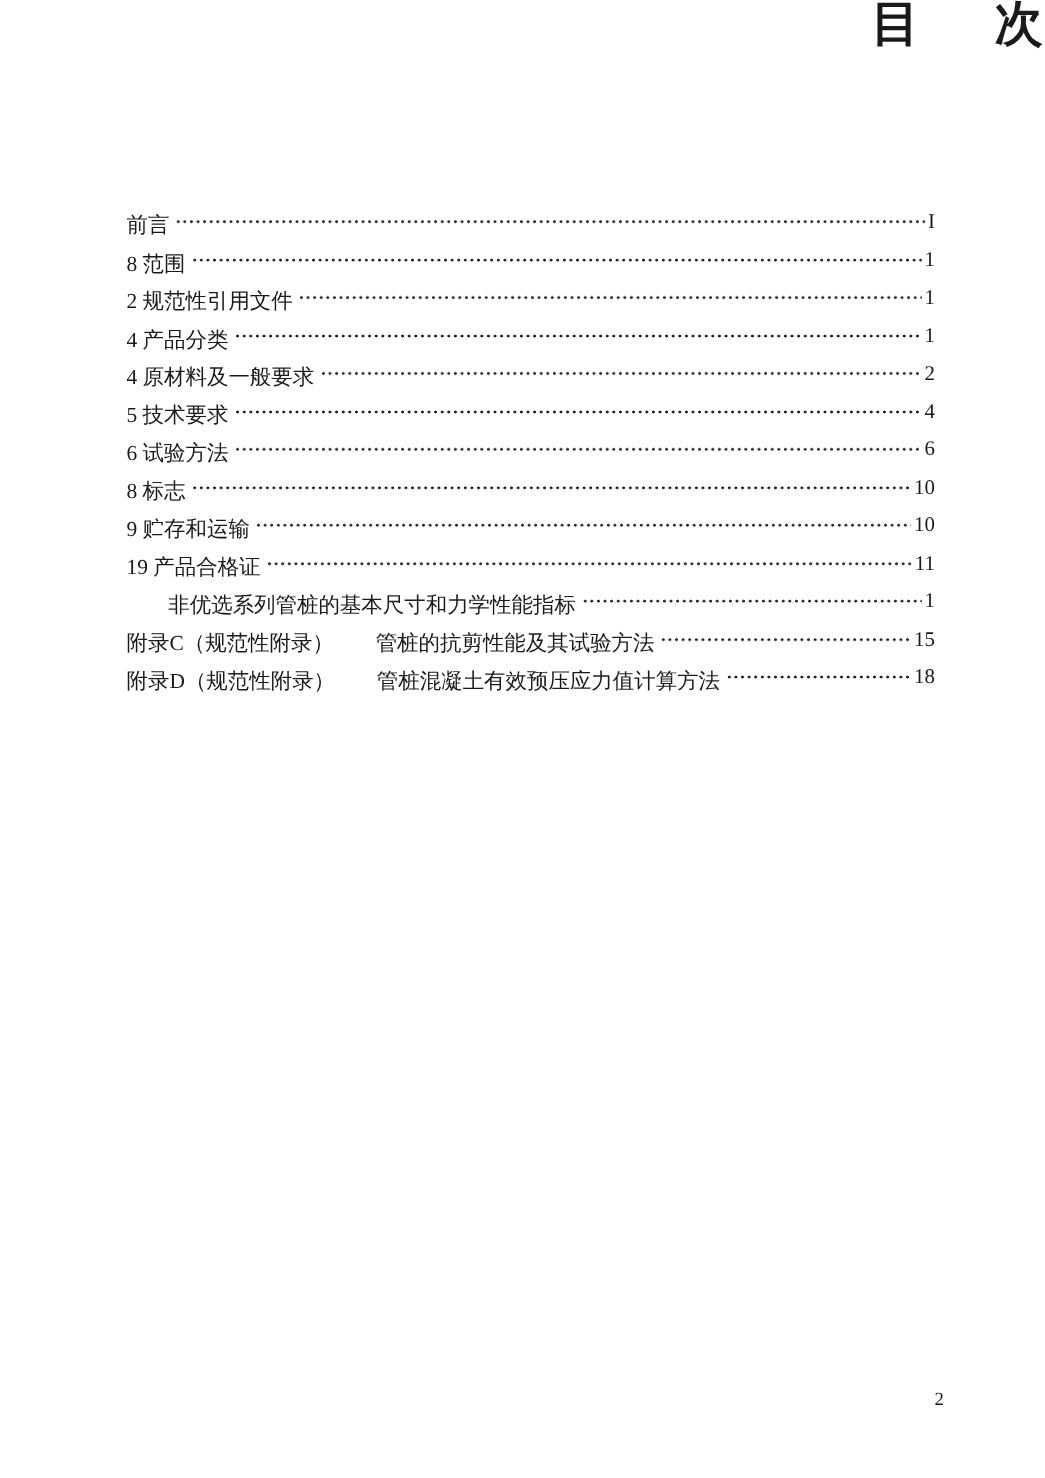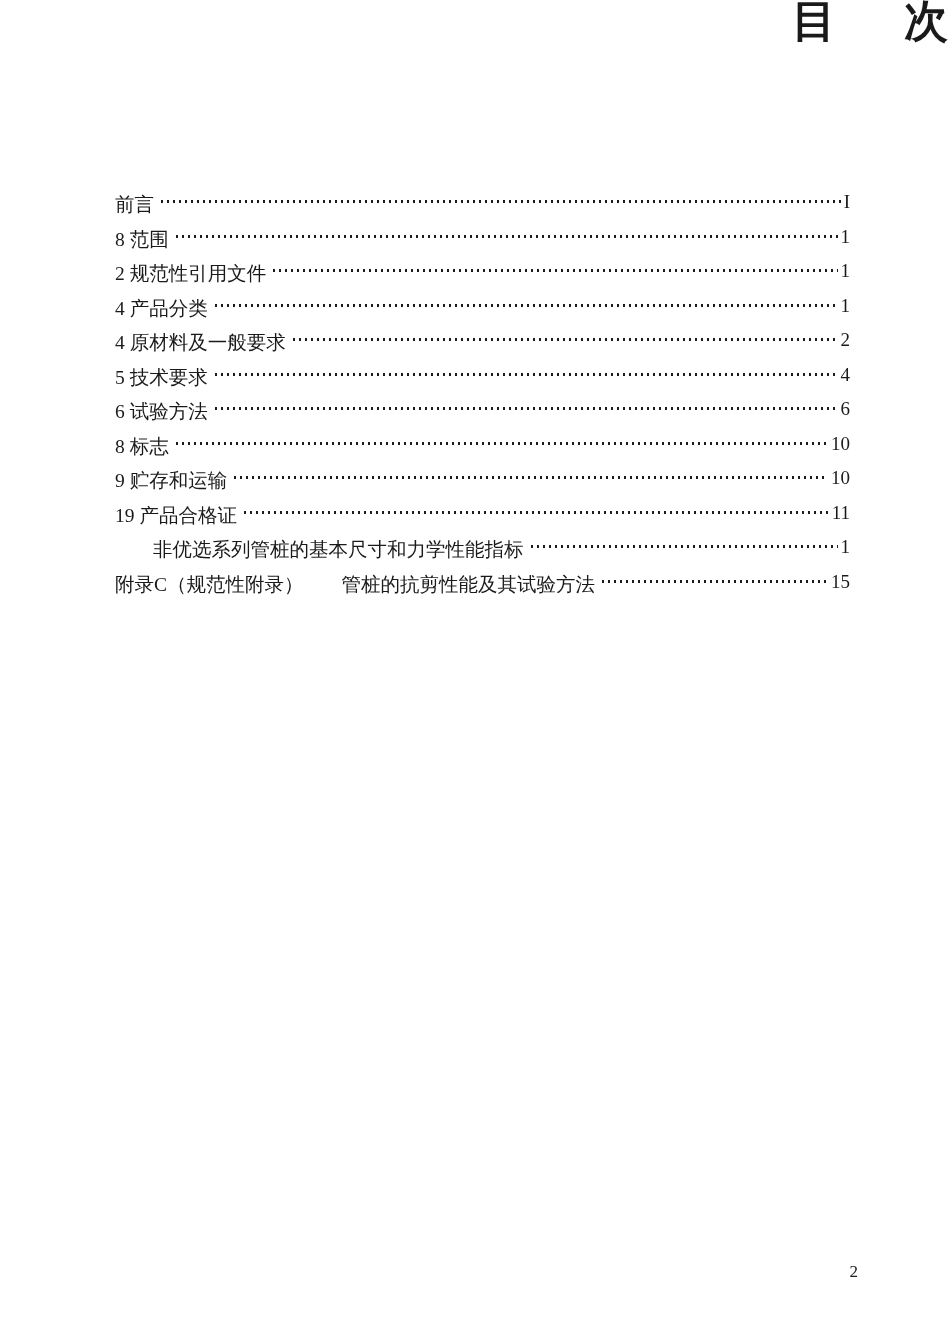--- a/index.html
+++ b/index.html
@@ -146,16 +146,22 @@
   </div>
 
 
   <div class="toc-row">
     <span class="toc-label">附录C（规范性附录）</span>
     <span class="toc-subtitle">管桩的抗剪性能及其试验方法</span>
     <span class="leader"></span>
     <span class="toc-page">15</span>
   </div>
 
+  <div class="toc-row">
+    <span class="toc-label">附录D（规范性附录）</span>
+    <span class="toc-subtitle">管桩混凝土有效预压应力值计算方法</span>
+    <span class="leader"></span>
+    <span class="toc-page">18</span>
+  </div>
 </div>
 
   <div class="folio">2</div>
 </div>
 
 </body></html>

